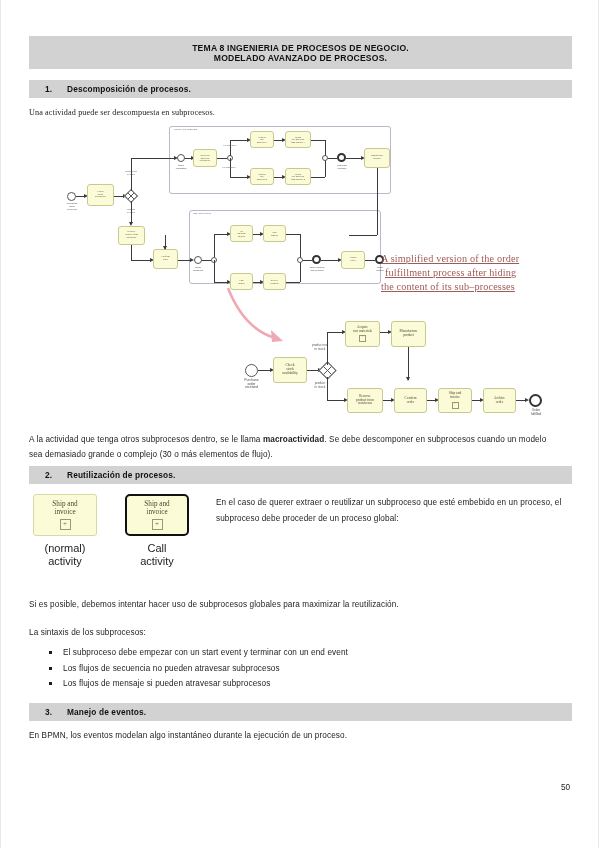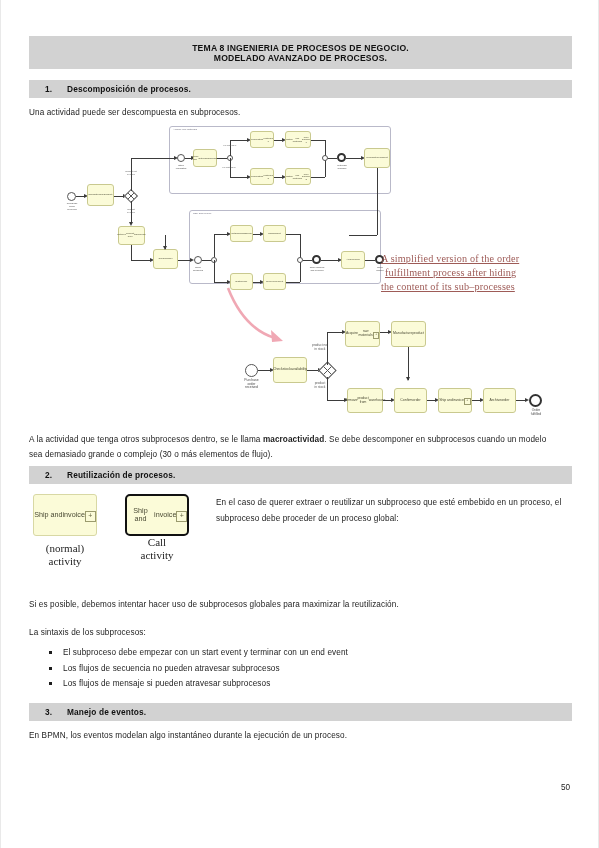--- a/index.html
+++ b/index.html
@@ -40,23 +40,23 @@
   }
   ul.syntax li:before{
     content:"";position:absolute;left:4px;top:6px;
     width:3px;height:3px;background:#1d1d1d;
   }
 
   
   .dg{position:absolute;}
   .task{
     position:absolute;background:#fbfbd8;border:1px solid #c9c98f;border-radius:3px;
-    box-sizing:border-box;display:flex;flex-direction:row;
+    box-sizing:border-box;display:flex;flex-direction:column;
     align-items:center;justify-content:center;text-align:center;
-    color:#4a4a34;line-height:1.12;
+    color:#4a4a34;line-height:1.12;font-family:Liberation Serif, serif;
   }
   .task.call{border:2.6px solid #111;border-radius:5px;}
   .task .plus{
     display:block;margin-top:2px;border:1px solid #9a9a6e;line-height:1;
     color:#6a6a48;text-align:center;
   }
   .ev{
     position:absolute;border-radius:50%;background:#fff;box-sizing:border-box;
     border:1.3px solid #555;
   }
@@ -86,42 +86,42 @@
   .annot{
     position:absolute;font-family:"Liberation Serif","DejaVu Serif",serif;
     color:#9e5b57;font-size:10.2px;line-height:14px;letter-spacing:.15px;text-decoration:underline;
   }
 
   
   .pinkarrow{position:absolute;left:196px;top:286px;}
 
   
   .legend-cap{
-    text-align:center;font-size:11px;line-height:13px;color:#1d1d1d;font-family:Liberation Serif, serif;
+    text-align:center;font-size:11px;line-height:13px;color:#1d1d1d;
   }
   .pagenum{
     position:absolute;right:28px;top:783px;font-size:8.2px;color:#222;
   }
 </style>
 </head>
 <body>
 
 <div class="page">
   <div class="content">
 
     <div class="titlebar" style="position:absolute;top:36px;">
       <div>TEMA  8 INGENIERIA DE PROCESOS DE NEGOCIO.</div>
       <div class="ln2">MODELADO AVANZADO DE PROCESOS.</div>
     </div>
 
     <div class="sectionbar" style="position:absolute;top:80px;">
       <span class="num">1.</span><span>Descomposición de procesos.</span>
     </div>
 
-    <p class="body" style="position:absolute;top:105px;width:520px;">Una actividad puede ser descompuesta en subprocesos.</p>
+    <p class="body" style="position:absolute;top:105px;width:520px;font-family:Liberation Serif, serif;">Una actividad puede ser descompuesta en subprocesos.</p>
 
     <div class="dg" style="left:32px;top:122px;width:420px;height:175px;font-size:2.6px;">
 
       <div class="lane" style="left:108px;top:4px;width:220px;height:66px;">
         <span class="lbl" style="font-size:2.5px;">Acquire raw materials</span>
       </div>
 
       <div class="lane" style="left:128px;top:88px;width:190px;height:72px;">
         <span class="lbl" style="font-size:2.5px;">Ship and invoice</span>
       </div>
@@ -420,21 +420,21 @@
             <div>activity</div>
           </div>
         </div>
 
         <div style="width:68px;">
           <div class="task call" style="position:relative;left:0;top:0;width:64px;height:42px;font-size:7.2px;">
             <span>Ship and</span>
             <span>invoice</span>
             <span class="plus" style="font-size:7px;width:9px;height:9px;line-height:8px;margin-top:3px;">+</span>
           </div>
-          <div class="legend-cap" style="width:64px;">
+          <div class="legend-cap" style="margin-top:6px;width:64px;">
             <div>Call</div>
             <div>activity</div>
           </div>
         </div>
       </div>
     </div>
 
     <p class="body" style="position:absolute;top:495px;left:187px;width:350px;line-height:16px;">En el caso de querer extraer o reutilizar un subproceso que esté embebido en un proceso, el subproceso debe proceder de un proceso global:</p>
 
     <p class="body" style="position:absolute;top:597px;width:528px;">Si es posible, debemos intentar hacer uso de subprocesos globales para maximizar la reutilización.</p>

